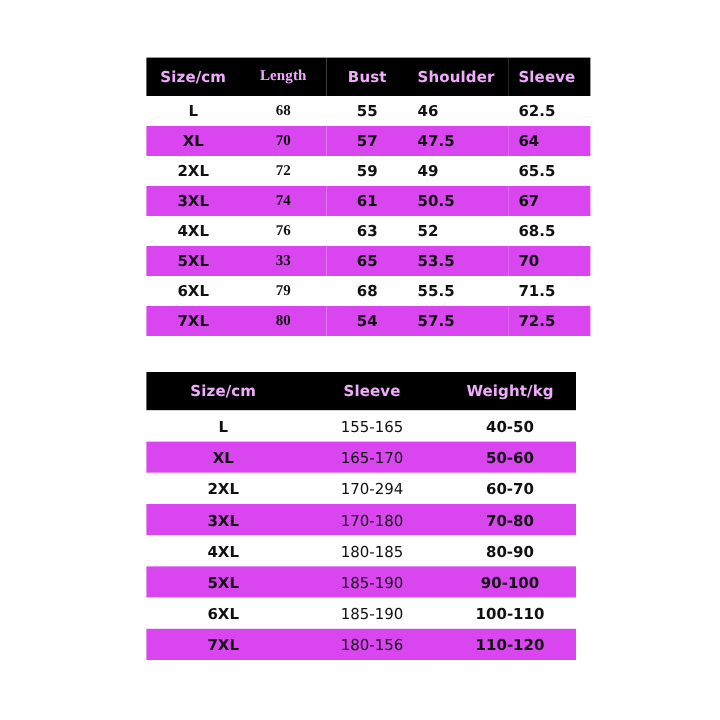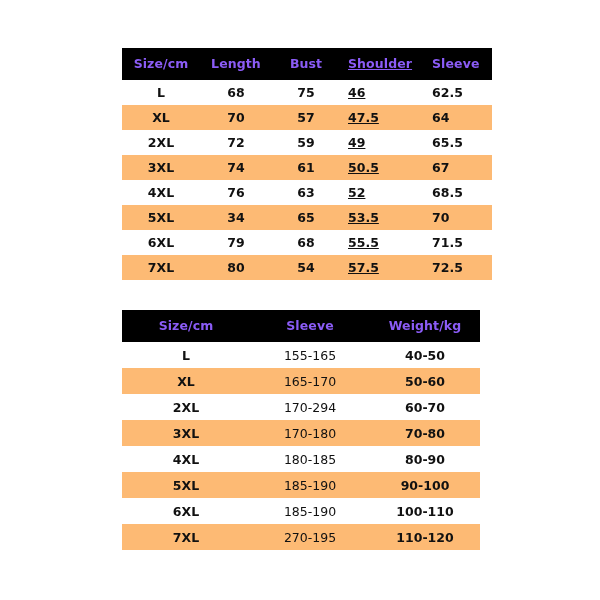--- a/index.html
+++ b/index.html
@@ -41,53 +41,53 @@
   table {
     border-collapse: collapse;
     width: 100%;
     table-layout: fixed;
   }
 
   .hdr-row {
     background: #000000;
   }
   .hdr-row th {
-    color: #8b5cf6;
+    color: #f0abfc;
     font-weight: bold;
     font-size: 12.5px;
     padding: 8px 0 9px 0;
     letter-spacing: 0.1px;
   }
 
   .table-one tbody tr {
     height: 25px;
   }
   .table-two tbody tr {
     height: 26px;
   }
 
   tbody tr.odd {
     background: #ffffff;
   }
   tbody tr.even {
-    background: #fdba74;
+    background: #d946ef;
   }
 
   td {
     font-size: 12.5px;
     color: #111111;
     padding: 0;
     vertical-align: middle;
   }
 
   
   .t1-c-size   { width: 78px;  text-align: center; font-weight: bold; }
-  .t1-c-length { width: 72px;  text-align: center; font-weight: bold; }
+  .t1-c-length { width: 72px;  text-align: center; font-weight: bold; font-family: Liberation Serif, serif; }
   .t1-c-bust   { width: 68px;  text-align: center; font-weight: bold; }
-  .t1-c-shldr  { width: 76px;  text-align: left; padding-left: 8px; font-weight: bold; text-decoration: underline; }
+  .t1-c-shldr  { width: 76px;  text-align: left; padding-left: 8px; font-weight: bold; }
   .t1-c-sleeve { width: 60px;  text-align: left; padding-left: 8px; font-weight: bold; }
 
   .table-one th.t1-c-shldr { text-align: left; padding-left: 8px; }
   .table-one th.t1-c-sleeve { text-align: left; padding-left: 8px; }
 
   
   .t2-c-size   { width: 128px; text-align: center; font-weight: bold; }
   .t2-c-height { width: 120px; text-align: center; font-weight: normal; }
   .t2-c-weight { width: 110px; text-align: center; font-weight: bold; }
 
@@ -106,21 +106,21 @@
           <th class="t1-c-length">Length</th>
           <th class="t1-c-bust">Bust</th>
           <th class="t1-c-shldr">Shoulder</th>
           <th class="t1-c-sleeve">Sleeve</th>
         </tr>
       </thead>
       <tbody>
         <tr class="odd">
           <td class="t1-c-size">L</td>
           <td class="t1-c-length">68</td>
-          <td class="t1-c-bust">75</td>
+          <td class="t1-c-bust">55</td>
           <td class="t1-c-shldr">46</td>
           <td class="t1-c-sleeve">62.5</td>
         </tr>
         <tr class="even">
           <td class="t1-c-size">XL</td>
           <td class="t1-c-length">70</td>
           <td class="t1-c-bust">57</td>
           <td class="t1-c-shldr">47.5</td>
           <td class="t1-c-sleeve">64</td>
         </tr>
@@ -140,21 +140,21 @@
         </tr>
         <tr class="odd">
           <td class="t1-c-size">4XL</td>
           <td class="t1-c-length">76</td>
           <td class="t1-c-bust">63</td>
           <td class="t1-c-shldr">52</td>
           <td class="t1-c-sleeve">68.5</td>
         </tr>
         <tr class="even">
           <td class="t1-c-size">5XL</td>
-          <td class="t1-c-length">34</td>
+          <td class="t1-c-length">33</td>
           <td class="t1-c-bust">65</td>
           <td class="t1-c-shldr">53.5</td>
           <td class="t1-c-sleeve">70</td>
         </tr>
         <tr class="odd">
           <td class="t1-c-size">6XL</td>
           <td class="t1-c-length">79</td>
           <td class="t1-c-bust">68</td>
           <td class="t1-c-shldr">55.5</td>
           <td class="t1-c-sleeve">71.5</td>
@@ -210,20 +210,20 @@
           <td class="t2-c-height">185-190</td>
           <td class="t2-c-weight">90-100</td>
         </tr>
         <tr class="odd">
           <td class="t2-c-size">6XL</td>
           <td class="t2-c-height">185-190</td>
           <td class="t2-c-weight">100-110</td>
         </tr>
         <tr class="even">
           <td class="t2-c-size">7XL</td>
-          <td class="t2-c-height">270-195</td>
+          <td class="t2-c-height">180-156</td>
           <td class="t2-c-weight">110-120</td>
         </tr>
       </tbody>
     </table>
   </div>
 
 </div>
 
 </body></html>

